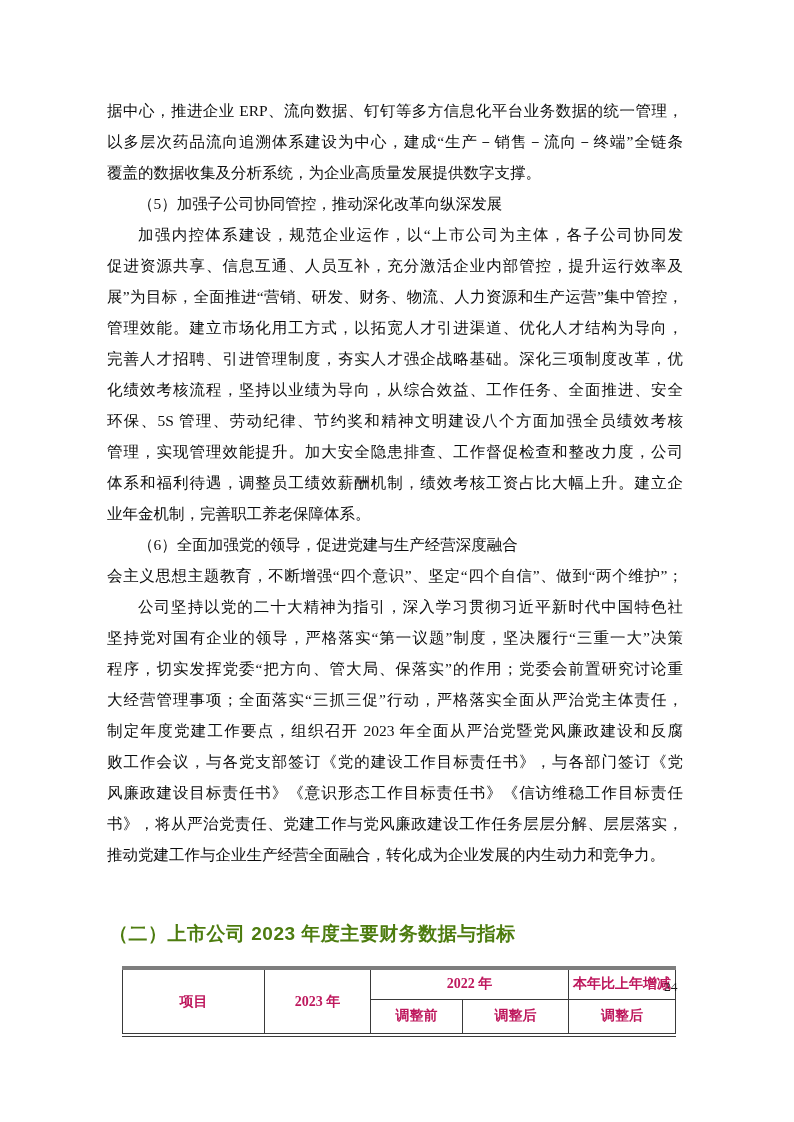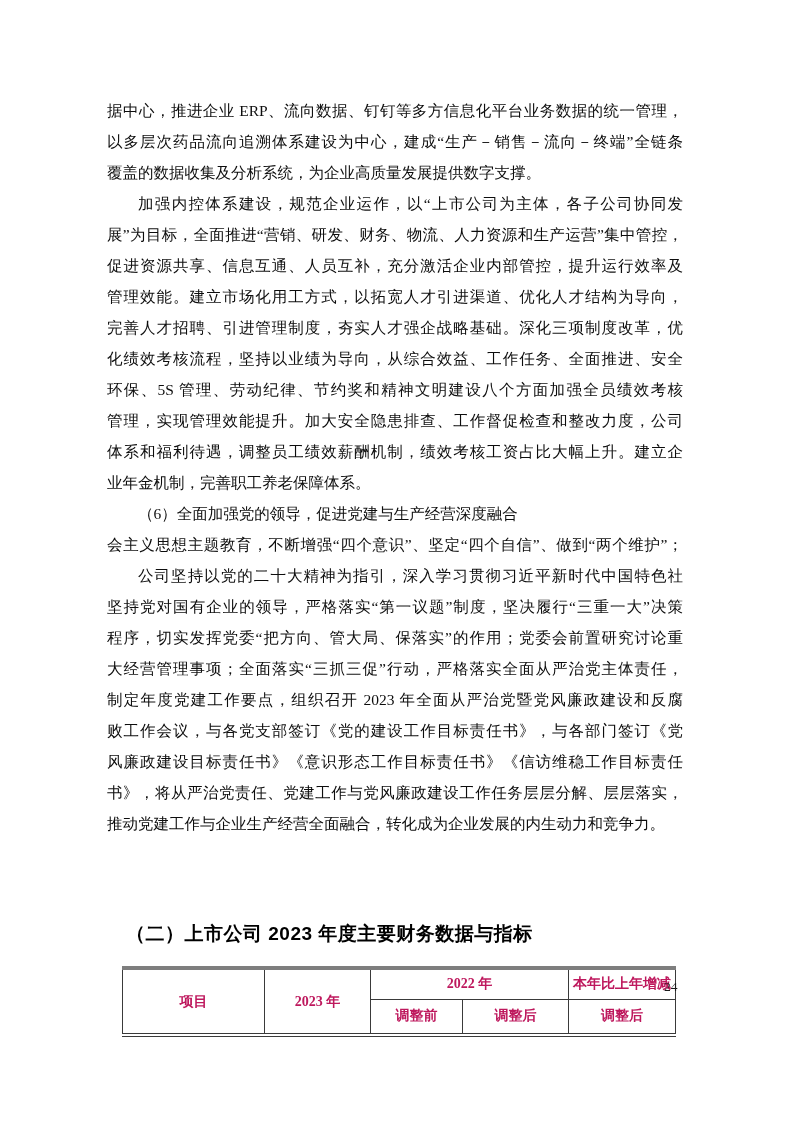--- a/index.html
+++ b/index.html
@@ -25,28 +25,28 @@
     line-height: 31px;
     text-align: justify;
     text-align-last: justify;
     white-space: nowrap;
     color: #0d0d0d;
   }
   .line.end { text-align-last: left; }
   .line.indent { text-indent: 31px; }
   .section-heading {
     position: absolute;
-    left: 126px;
+    left: 109px;
     top: 919px;
     margin: 0;
     font-family: "Liberation Sans", "DejaVu Sans", sans-serif;
     font-weight: 700;
     font-size: 19px;
     line-height: 30px;
-    color: #000000;
+    color: #4d7c0f;
     letter-spacing: 0.5px;
   }
   table.fin-table {
     position: absolute;
     left: 122px;
     top: 966px;
     width: 553px;
     border-collapse: collapse;
     table-layout: fixed;
     border-top: 4px solid #7e7e7e;
@@ -75,23 +75,24 @@
 </style>
 </head>
 <body>
 
 <div class="page">
 
   <div class="body-text">
     <div class="line">据中心，推进企业 ERP、流向数据、钉钉等多方信息化平台业务数据的统一管理，</div>
     <div class="line">以多层次药品流向追溯体系建设为中心，建成“生产－销售－流向－终端”全链条</div>
     <div class="line end">覆盖的数据收集及分析系统，为企业高质量发展提供数字支撑。</div>
+    <div class="line indent end">（5）加强子公司协同管控，推动深化改革向纵深发展</div>
     <div class="line indent">加强内控体系建设，规范企业运作，以“上市公司为主体，各子公司协同发</div>
+    <div class="line">促进资源共享、信息互通、人员互补，充分激活企业内部管控，提升运行效率及</div>
     <div class="line">展”为目标，全面推进“营销、研发、财务、物流、人力资源和生产运营”集中管控，</div>
-    <div class="line">促进资源共享、信息互通、人员互补，充分激活企业内部管控，提升运行效率及</div>
     <div class="line">管理效能。建立市场化用工方式，以拓宽人才引进渠道、优化人才结构为导向，</div>
     <div class="line">完善人才招聘、引进管理制度，夯实人才强企战略基础。深化三项制度改革，优</div>
     <div class="line">化绩效考核流程，坚持以业绩为导向，从综合效益、工作任务、全面推进、安全</div>
     <div class="line">环保、5S 管理、劳动纪律、节约奖和精神文明建设八个方面加强全员绩效考核</div>
     <div class="line">管理，实现管理效能提升。加大安全隐患排查、工作督促检查和整改力度，公司</div>
     <div class="line">体系和福利待遇，调整员工绩效薪酬机制，绩效考核工资占比大幅上升。建立企</div>
     <div class="line end">业年金机制，完善职工养老保障体系。</div>
     <div class="line indent end">（6）全面加强党的领导，促进党建与生产经营深度融合</div>
     <div class="line">会主义思想主题教育，不断增强“四个意识”、坚定“四个自信”、做到“两个维护”；</div>
     <div class="line indent">公司坚持以党的二十大精神为指引，深入学习贯彻习近平新时代中国特色社</div>

